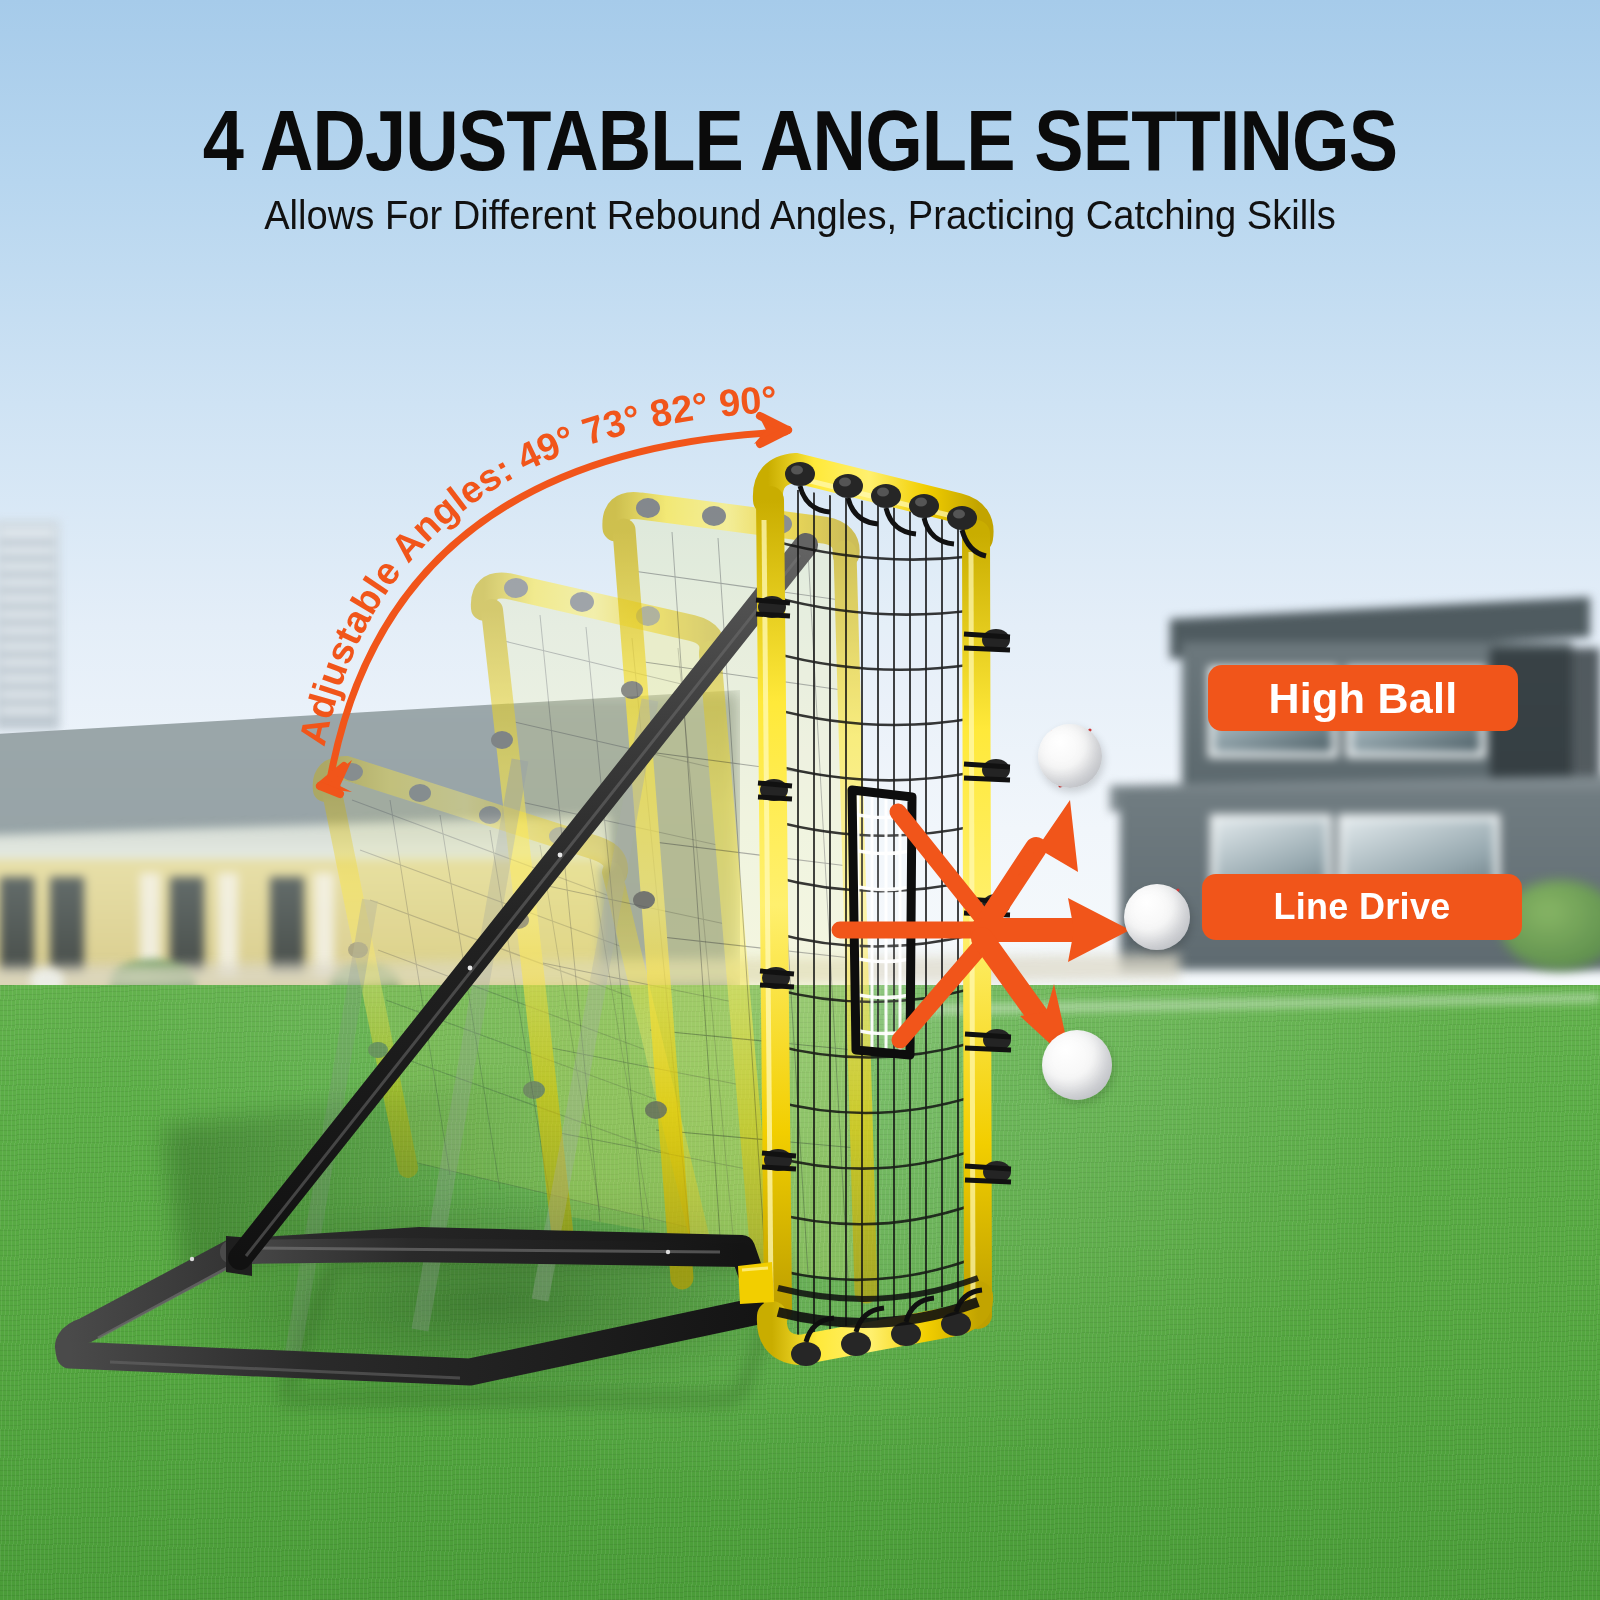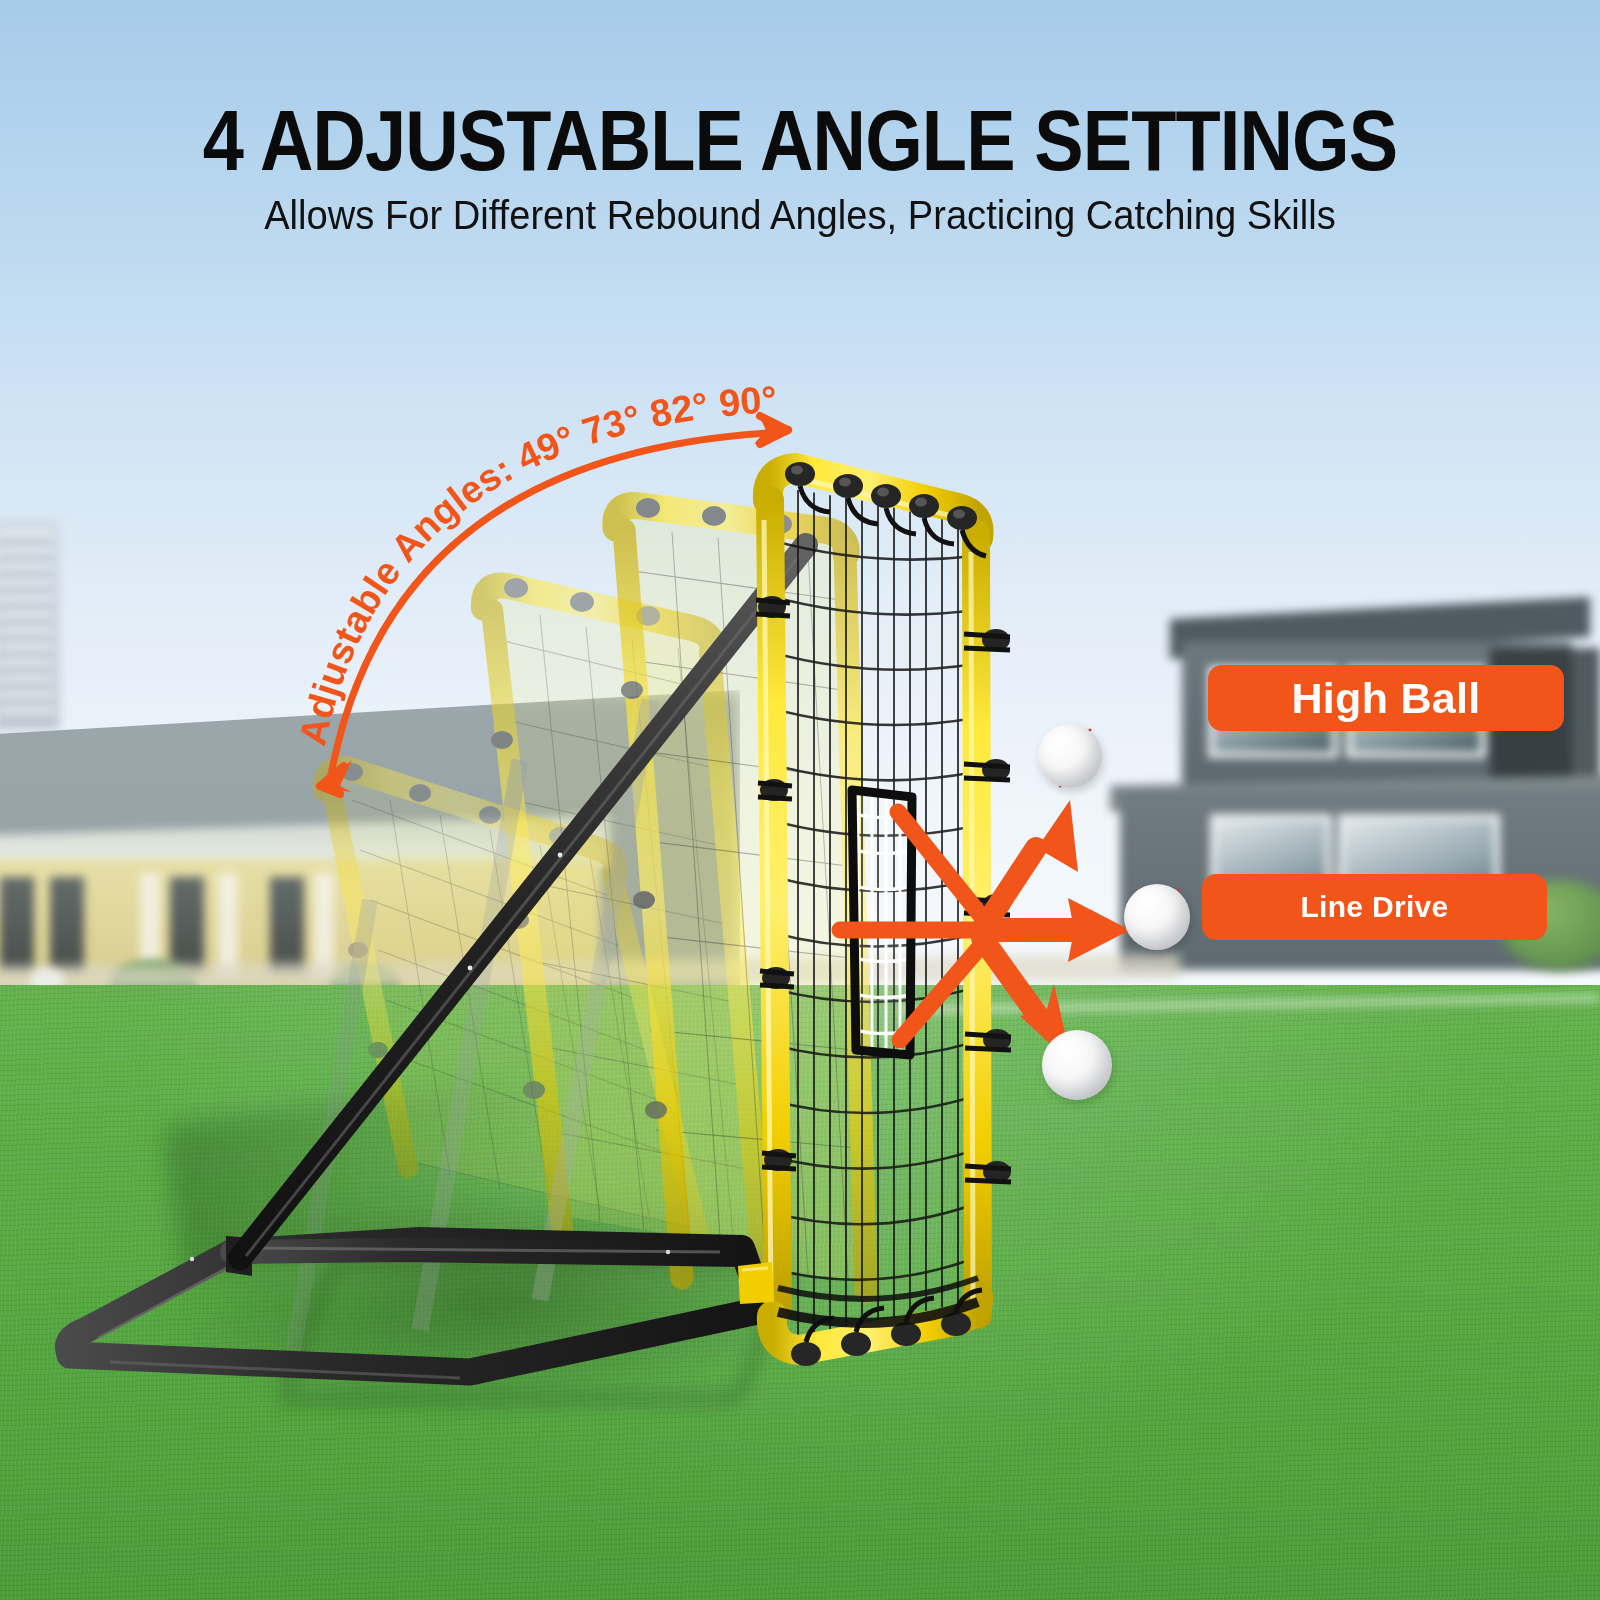--- a/index.html
+++ b/index.html
@@ -149,22 +149,22 @@
   
   .svg-layer{position:absolute;left:0;top:0;width:1600px;height:1600px;overflow:visible;}
 
   
   .badge{
     position:absolute;background:#f1551a;color:#fff;border-radius:14px;
     font-family:"Liberation Sans", sans-serif;font-weight:bold;
     display:flex;align-items:center;justify-content:center;
     letter-spacing:.3px;
   }
-  #badge-high{left:1208px;top:665px;width:356px;height:66px;font-size:43px;}
-  #badge-line{left:1202px;top:874px;width:345px;height:66px;font-size:30px;text-align:center;}
+  #badge-high{left:1208px;top:665px;width:310px;height:66px;font-size:43px;}
+  #badge-line{left:1202px;top:874px;width:320px;height:66px;font-size:36px;text-align:center;}
   #badge-ground{left:1182px;top:1096px;width:328px;height:66px;font-size:43px;}
 
   
   .baseball{
     position:absolute;border-radius:50%;
     background:
       radial-gradient(circle at 34% 28%,#ffffff 0%,#f7f7f7 42%,#e2e2e4 72%,#c9cacd 100%);
     box-shadow:inset -8px -8px 16px rgba(120,125,135,.28), 2px 4px 8px rgba(0,0,0,.16);
   }
   #ball-high{left:1038px;top:724px;width:64px;height:64px;}

